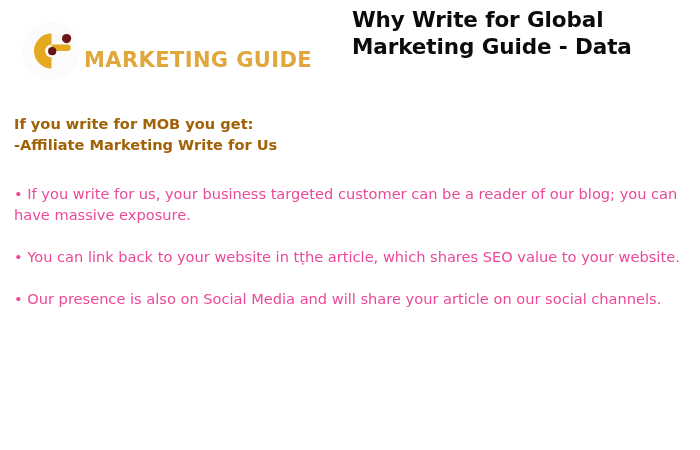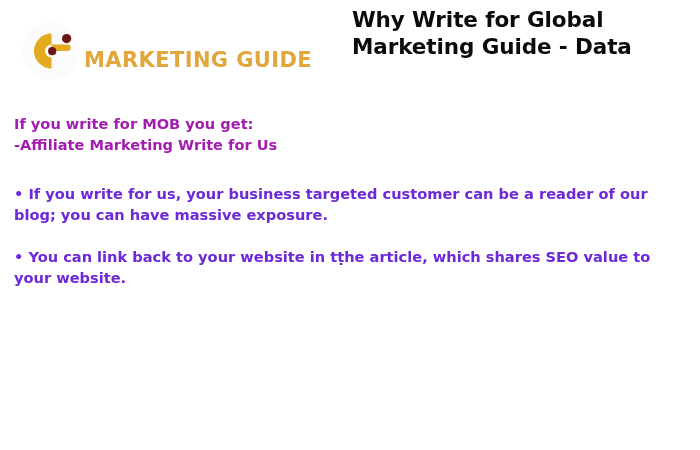--- a/index.html
+++ b/index.html
@@ -85,37 +85,37 @@
     left: 14px;
     top: 113px;
     width: 672px;
   }
 
   .intro {
     font-family: "DejaVu Sans", sans-serif;
     font-weight: bold;
     font-size: 14.6px;
     line-height: 21px;
-    color: #a21caf;
+    color: #a16207;
     margin: 0;
   }
   .intro-line { display: block; white-space: nowrap; }
 
   .bullets {
     margin: 0;
     padding: 0;
     list-style: none;
   }
 
   .bullet {
     font-family: "DejaVu Sans", sans-serif;
-    font-weight: bold;
+    font-weight: normal;
     font-size: 14.6px;
     line-height: 21px;
-    color: #6d28d9;
+    color: #ec4899;
     margin-top: 21px;
   }
   .bullet:first-child { margin-top: 28px; }
 </style>
 </head>
 <body>
 
 <div class="page">
 
   <div class="header">
@@ -143,17 +143,18 @@
   <div class="content">
 
     <p class="intro">
       <span class="intro-line">If you write for MOB you get:</span>
       <span class="intro-line">-Affiliate Marketing Write for Us</span>
     </p>
 
     <ul class="bullets">
       <li class="bullet">• If you write for us, your business targeted customer can be a reader of our blog; you can have massive exposure.</li>
       <li class="bullet">• You can link back to your website in tṭhe article, which shares SEO value to your website.</li>
+      <li class="bullet">•  Our presence is also on Social Media and will share your article on our social channels.</li>
     </ul>
 
   </div>
 
 </div>
 
 </body></html>

